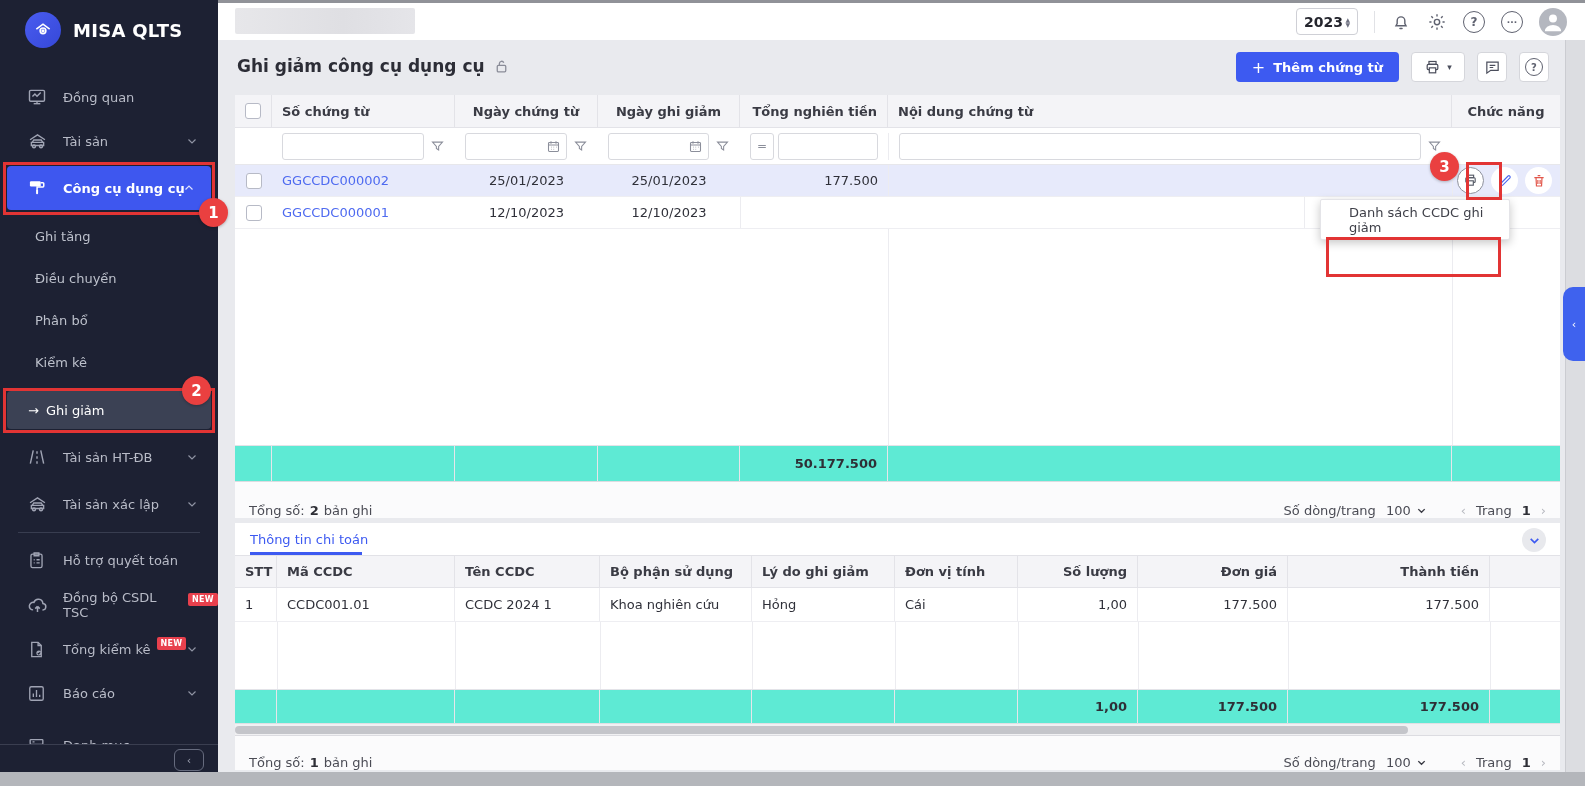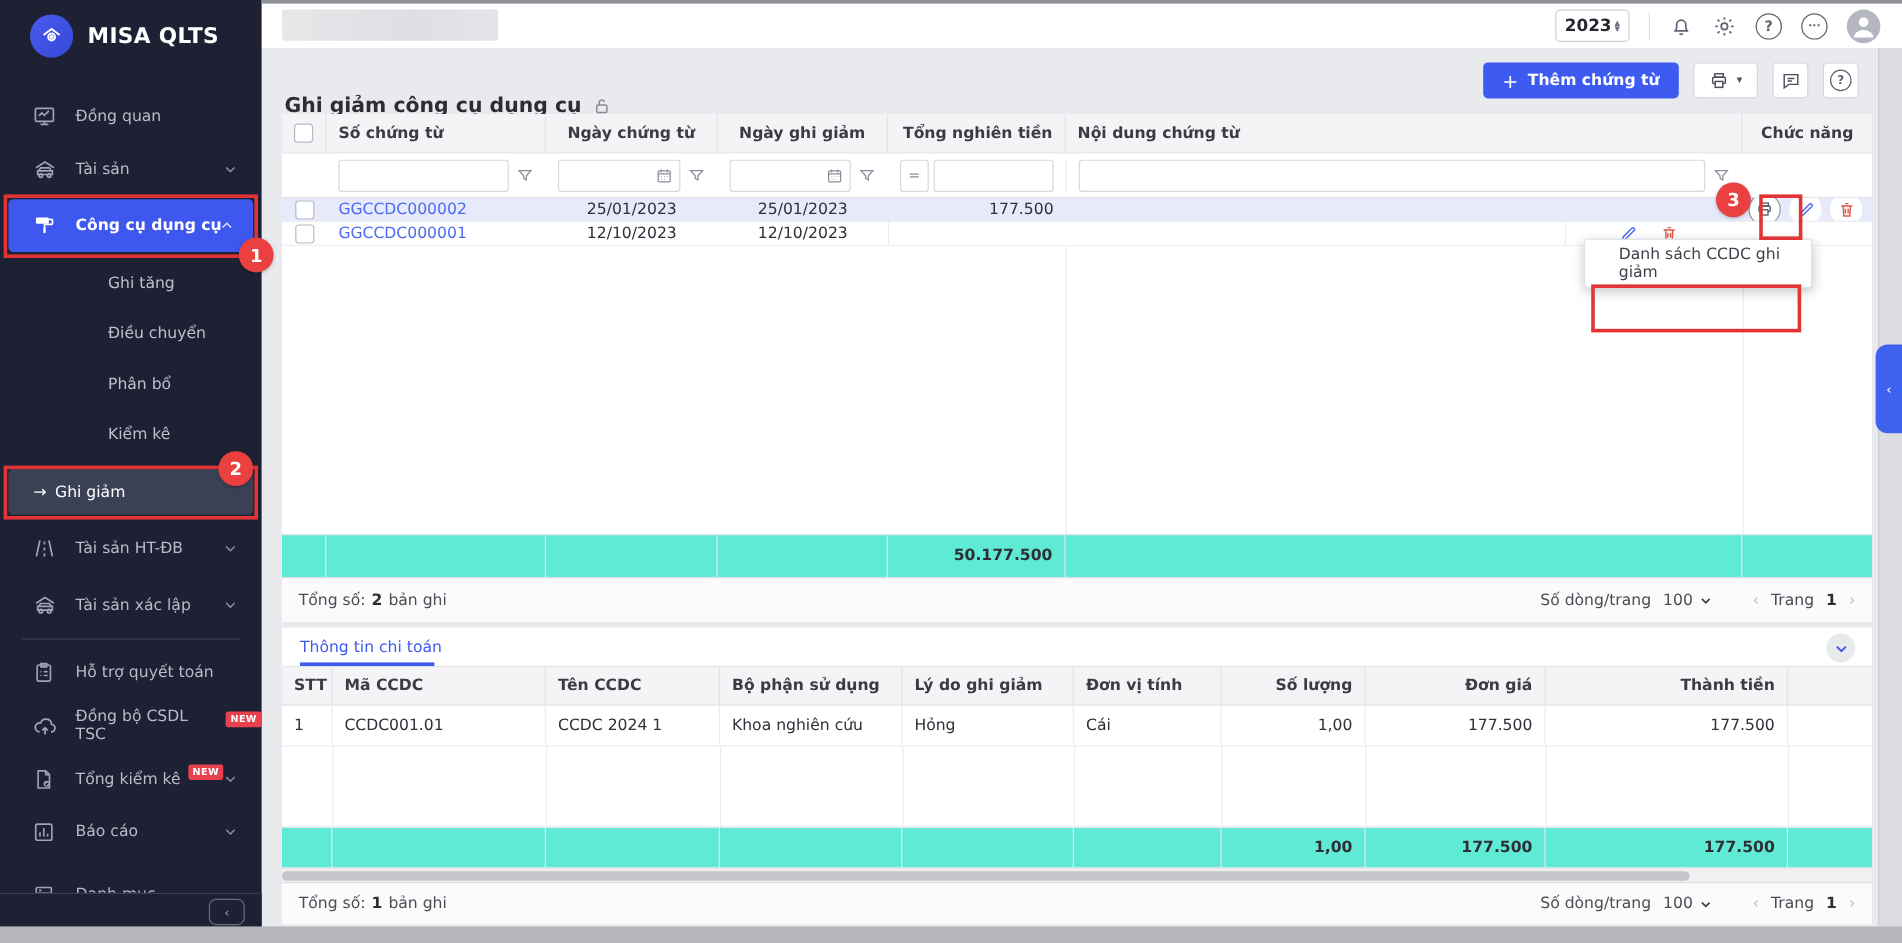--- a/index.html
+++ b/index.html
@@ -11,21 +11,21 @@
   .sidebar { position:absolute; left:0; top:0; width:218px; height:786px; background:#1d2133; z-index:5; }
   .logo-row { position:absolute; left:25px; top:12px; display:flex; align-items:center; gap:12px; }
   .logo-circle { width:36px; height:36px; border-radius:50%; background:linear-gradient(135deg,#4a5cf0,#3548d8); display:flex; align-items:center; justify-content:center; }
   .brand { color:#fff; font-size:18px; font-weight:bold; letter-spacing:.3px; }
   .nav-item { position:absolute; left:0; width:218px; height:34px; display:flex; align-items:center; padding-left:27px; color:#b9bcc8; font-size:13px; cursor:pointer; }
   .nav-ic { width:22px; margin-right:14px; color:#a0a4b4; flex:none; }
   .nav-chev { position:absolute; right:20px; color:#8f93a3; }
   .nav-active-blue { left:7px; width:204px; border-radius:4px; background:#3e57ef; color:#fff; font-weight:bold; height:44px; padding-left:20px; }
   .nav-active-blue .nav-ic { color:#fff; }
   .nav-active-blue .nav-chev { right:16px; color:#dfe4ff; }
-  .sub-item { position:absolute; left:0; width:218px; height:28px; display:flex; align-items:center; padding-left:90px; color:#bcc0cb; font-size:13px; cursor:pointer; }
+  .sub-item { position:absolute; left:0; width:218px; height:28px; display:flex; align-items:center; padding-left:35px; color:#bcc0cb; font-size:13px; cursor:pointer; }
   .sub-active { left:7px; width:204px; height:38px; background:#3b4154; border-radius:4px; color:#fff; padding-left:21px; gap:7px; }
   .side-divider { position:absolute; left:18px; width:182px; height:1px; background:#383d50; }
   .new-badge { background:#e8404d; color:#fff; font-size:8px; font-weight:bold; border-radius:2px; padding:2px 4px; margin-left:6px; position:relative; top:-6px; letter-spacing:.3px; }
   .side-bottom { position:absolute; left:0; bottom:14px; width:218px; height:28px; border-top:1px solid #3a3e50; background:#1d2133; }
   .collapse-btn { position:absolute; right:14px; top:4px; width:30px; height:22px; border:1px solid #666b7e; border-radius:6px; color:#9ba0af; display:flex; align-items:center; justify-content:center; font-size:11px; cursor:pointer; }
 
   
   .top-strip { position:absolute; left:218px; top:0; width:1367px; height:3px; background:#909298; z-index:6; }
   .topbar { position:absolute; left:218px; top:3px; width:1367px; height:37px; background:#fff; z-index:4; }
   .redacted { position:absolute; left:17px; top:5px; width:180px; height:26px; border-radius:2px; background:linear-gradient(90deg,#e7e7ea,#dfdfe3 60%,#e5e5e9); }
@@ -33,57 +33,57 @@
   .year-box { width:62px; height:27px; border:1px solid #cfd0d6; border-radius:4px; display:flex; align-items:center; justify-content:space-between; padding:0 7px; font-weight:bold; font-size:14px; color:#25262e; cursor:pointer; }
   .spin { display:flex; flex-direction:column; font-size:6px; color:#6e7180; line-height:5px; }
   .v-div { width:1px; height:22px; background:#e1e2e6; }
   .t-ic { color:#5f6270; cursor:pointer; }
   .circle-ic { width:22px; height:22px; border:1.6px solid #5f6270; border-radius:50%; display:flex; align-items:center; justify-content:center; font-size:12px; font-weight:bold; color:#5f6270; cursor:pointer; }
   .avatar { width:28px; height:28px; border-radius:50%; background:#b4b7bf; overflow:hidden; display:flex; align-items:center; justify-content:center; cursor:pointer; }
 
   
   .content { position:absolute; left:218px; top:40px; width:1347px; height:732px; background:#e9eaee; }
   .page-title-row { position:absolute; left:0; top:0; width:100%; height:55px; }
-  .page-title { position:absolute; left:19px; top:16px; font-size:17px; font-weight:bold; color:#2c2d36; display:flex; align-items:center; gap:8px;margin-top:22px; }
+  .page-title { position:absolute; left:19px; top:16px; font-size:17px; font-weight:bold; color:#2c2d36; display:flex; align-items:center; gap:8px; }
   .title-actions { position:absolute; right:16px; top:12px; display:flex; align-items:center; gap:12px; }
   .btn-blue { height:30px; background:#3d5af1; color:#fff; border:none; border-radius:4px; font-size:13px; font-weight:bold; display:flex; align-items:center; gap:8px; padding:0 16px; cursor:pointer; font-family:inherit; }
   .btn-white { height:30px; background:#fff; border:1px solid #d5d6db; border-radius:4px; display:flex; align-items:center; justify-content:center; gap:6px; color:#4b4e5c; cursor:pointer; }
   .w54{ width:54px; } .w30{ width:30px; }
 
   .card { position:absolute; background:#fff; display:flex; flex-direction:column; }
   .card1 { left:17px; top:55px; width:1325px; height:423px; }
   .card2 { left:17px; top:483px; width:1325px; height:247px; }
 
   .cell { display:flex; align-items:center; padding:0 10px; overflow:hidden; white-space:nowrap; flex:none; }
   .r { justify-content:flex-end; } .c { justify-content:center; }
   .mcol0{width:37px;} .mcol1{width:183px;} .mcol2{width:143px;} .mcol3{width:142px;} .mcol4{width:148px;} .mcol5{width:564px;} .mcol6{width:108px;}
   .thead { display:flex; height:33px; background:#f4f4f7; border-bottom:1px solid #e3e3e8; font-weight:bold; color:#3a3b44; flex:none; }
   .thead .cell { border-right:1px solid #e3e3e8; }
   .thead .cell:last-child { border-right:none; }
   .frow { display:flex; height:37px; background:#fff; border-bottom:1px solid #e7e7eb; align-items:center; flex:none; }
   .finput { position:relative; height:27px; border:1px solid #d8d9de; border-radius:3px; background:#fff; flex:1; }
   .funnel { color:#8b8e9a; margin-left:6px; flex:none; cursor:pointer; }
   .cal { position:absolute; right:5px; top:5px; color:#8b8e9a; cursor:pointer; }
   .eq-box { width:24px; height:27px; border:1px solid #d8d9de; border-radius:3px; background:#fff; color:#8b8e9a; display:flex; align-items:center; justify-content:center; font-size:12px; margin-right:4px; flex:none; cursor:pointer; }
-  .trow { display:flex; height:20px; border-bottom:1px solid #eeeef2; flex:none; }
+  .trow { display:flex; height:32px; border-bottom:1px solid #eeeef2; flex:none; }
   .row-sel { background:#e7eafb; }
   .trow .mcol5, .trow .mcol6, .frow .mcol5, .frow .mcol6 { border-left:1px solid #ececf0; }
   .doc-link { color:#4e6af0; cursor:pointer; }
   .cb { width:16px; height:16px; border:1.5px solid #b7bac6; border-radius:3px; background:#fff; cursor:pointer; flex:none; }
   .fn-icons { display:flex; justify-content:flex-end; align-items:center; gap:7px; padding-right:8px; }
   .icirc { width:27px; height:27px; border-radius:50%; background:#fff; display:flex; align-items:center; justify-content:center; cursor:pointer; flex:none; }
   .icirc.print { border:1px solid #8e919c; color:#555a66; }
   .icirc.edit { color:#4d68f0; }
   .icirc.del { color:#e2574b; }
   .spacer { flex:1; position:relative; }
   .vline { position:absolute; top:0; bottom:0; width:1px; background:#ececf0; }
   .total-row { display:flex; height:36px; background:#5eead4; border-top:1px solid #e3e3e8; font-weight:bold; color:#2e2f36; flex:none; }
   .total-row .cell { border-right:1px solid #e6e6ea; }
   .total-row .cell:last-child { border-right:none; }
-  .grid-footer { height:37px; background:#fbfbfc; border-top:1px solid #dcdce1; display:flex; align-items:center; justify-content:space-between; padding:0 14px; color:#4b4c55; flex:none; }
+  .grid-footer { height:37px; background:#fbfbfc; border-top:1px solid #dcdce1; display:flex; align-items:flex-end; justify-content:space-between; padding:0 14px; color:#4b4c55; flex:none; }
   .foot-left { display:flex; gap:5px; align-items:center; }
   .bold { font-weight:bold; color:#2e2f36; }
   .pager { display:flex; align-items:center; gap:10px; }
   .pg-chev { color:#b6b8bf; font-size:13px; cursor:pointer; }
   .pg-select { display:flex; align-items:center; gap:5px; cursor:pointer; }
 
   
   .dcol0{width:42px;} .dcol1{width:178px;} .dcol2{width:145px;} .dcol3{width:152px;} .dcol4{width:143px;} .dcol5{width:123px;} .dcol6{width:120px;} .dcol7{width:150px;} .dcol8{width:202px;} .dcol9{width:70px;}
   .tab-row { height:33px; border-bottom:1px solid #e2e2e7; position:relative; display:flex; align-items:center; flex:none; }
   .tab-active { margin-left:15px; color:#3d5af1; font-size:13px; cursor:pointer; }

